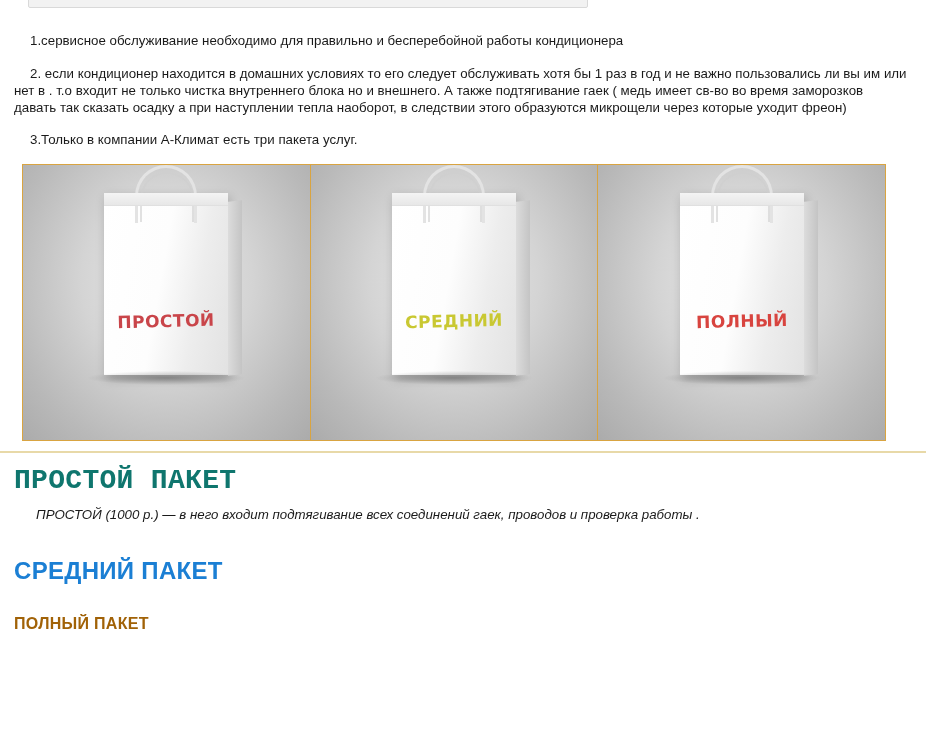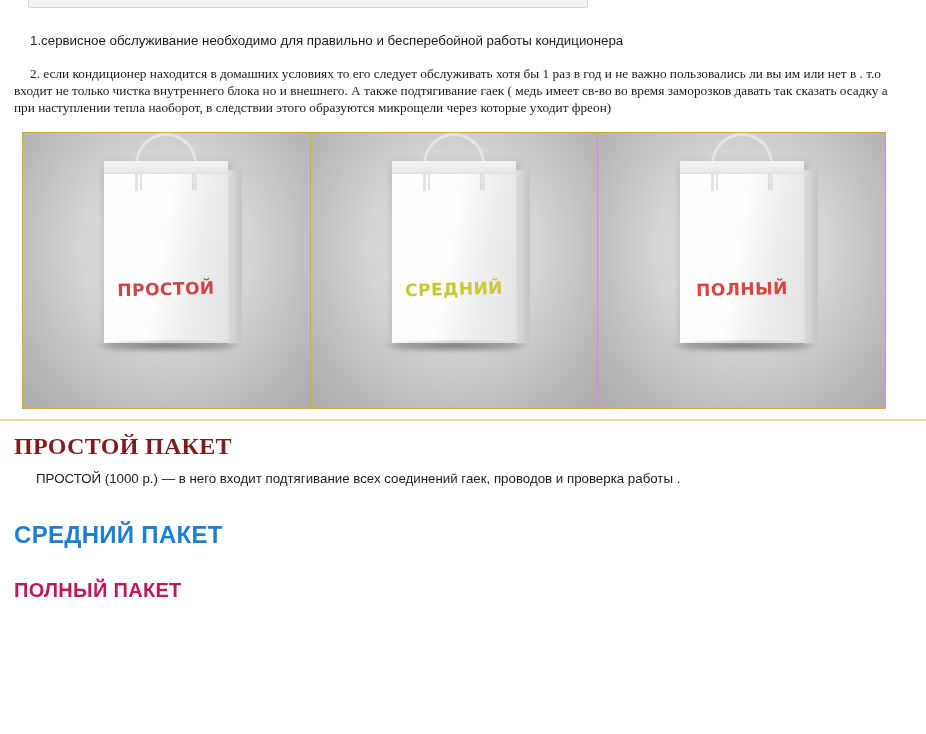--- a/index.html
+++ b/index.html
@@ -57,21 +57,21 @@
   }
 
   p.para {
     margin: 0;
     padding: 0 18px 0 14px;
     font-size: 13.3px;
     line-height: 17px;
     color: #1a1a1a;
   }
   p.para.first { margin-top: 24px; text-indent: 16px; }
-  p.para.second { margin-top: 16px; text-indent: 16px; font-family: Liberation Serif, serif; }
+  p.para.second { margin-top: 16px; text-indent: 16px; }
   p.para.third { margin-top: 15px; text-indent: 16px; }
 
   
   .bags {
     margin-top: 16px;
     margin-left: 22px;
     width: 864px;
     height: 277px;
     display: flex;
     border: 1px solid #d9a441;
@@ -160,54 +160,56 @@
   }
 
   hr.sep {
     border: none;
     border-top: 2px solid #e8d9a8;
     margin: 10px 0 0 0;
     height: 0;
   }
 
   h2.pkg {
-    font-family: Liberation Serif, serif;
-    color: #7f1d1d;
-    font-size: 24px;
+    font-family: Liberation Mono, monospace;
+    color: #0f766e;
+    font-size: 28px;
     font-weight: bold;
     margin: 12px 0 0 14px;
     letter-spacing: 0.3px;
   }
   h2.pkg.blue2 { color: #1b7fd4; font-family: "Liberation Sans", sans-serif; font-size: 24px; }
-  h2.pkg.blue3 { color: #be185d; font-family: "Liberation Sans", sans-serif; font-size: 20px; }
+  h2.pkg.blue3 { color: #a16207; font-family: "Liberation Sans", sans-serif; font-size: 16px; }
 
   p.pkg-text {
     margin: 10px 0 0 0;
     padding: 0 22px 0 14px;
     font-size: 13.3px;
     line-height: 17px;
     text-indent: 22px;
     color: #1a1a1a;
+    font-style: italic;
   }
   .spacer-a { height: 22px; }
   .spacer-b { height: 18px; }
 </style>
 </head>
 <body>
 
 <div class="page">
 
   <div class="top-strip">
     <div class="top-strip-inner"></div>
   </div>
 
   <div class="content">
 
     <p class="para first">1.сервисное обслуживание необходимо для правильно и бесперебойной работы кондиционера</p>
     <p class="para second">2. если кондиционер находится в домашних условиях то его следует обслуживать хотя бы 1 раз в год и не важно пользовались ли вы им или нет в . т.о входит не только чистка внутреннего блока но и внешнего. А также подтягивание гаек ( медь имеет св-во во время заморозков давать так сказать осадку а при наступлении тепла наоборот, в следствии этого образуются микрощели через которые уходит фреон)</p>
+    <p class="para third">3.Только в компании А-Климат есть три пакета услуг.</p>
 
     <div class="bags">
 
       <div class="bag-cell">
         <div class="bag">
           <div class="handle"></div>
           <div class="bag-top"></div>
           <div class="bag-label" style="color:#c9454a">ПРОСТОЙ</div>
         </div>
         <div class="shadow"></div>

